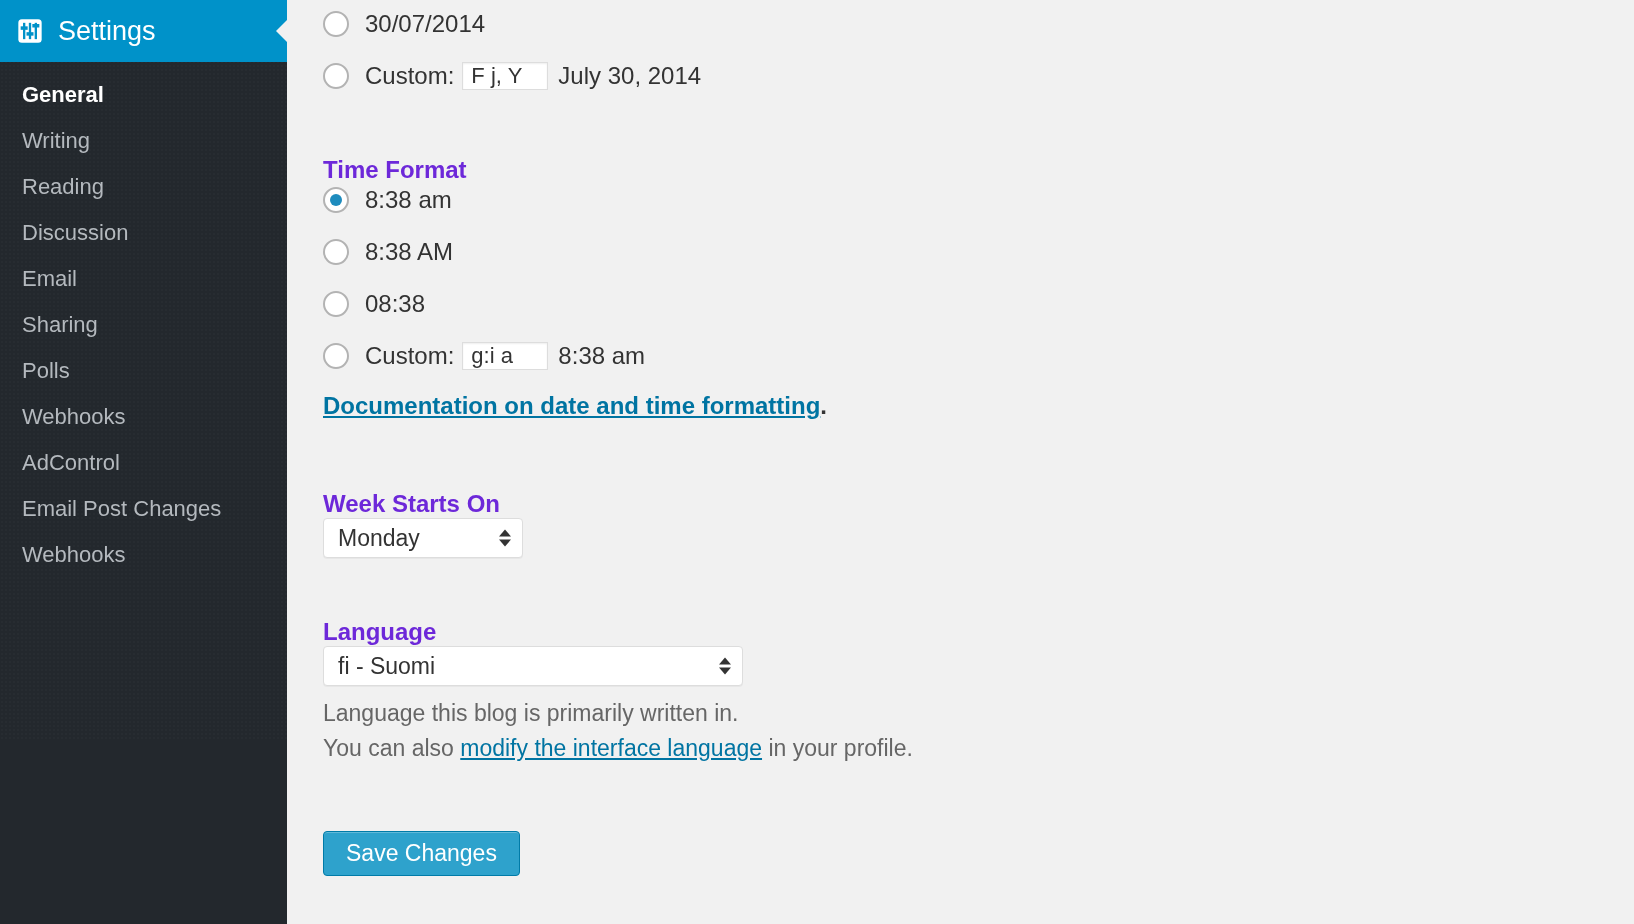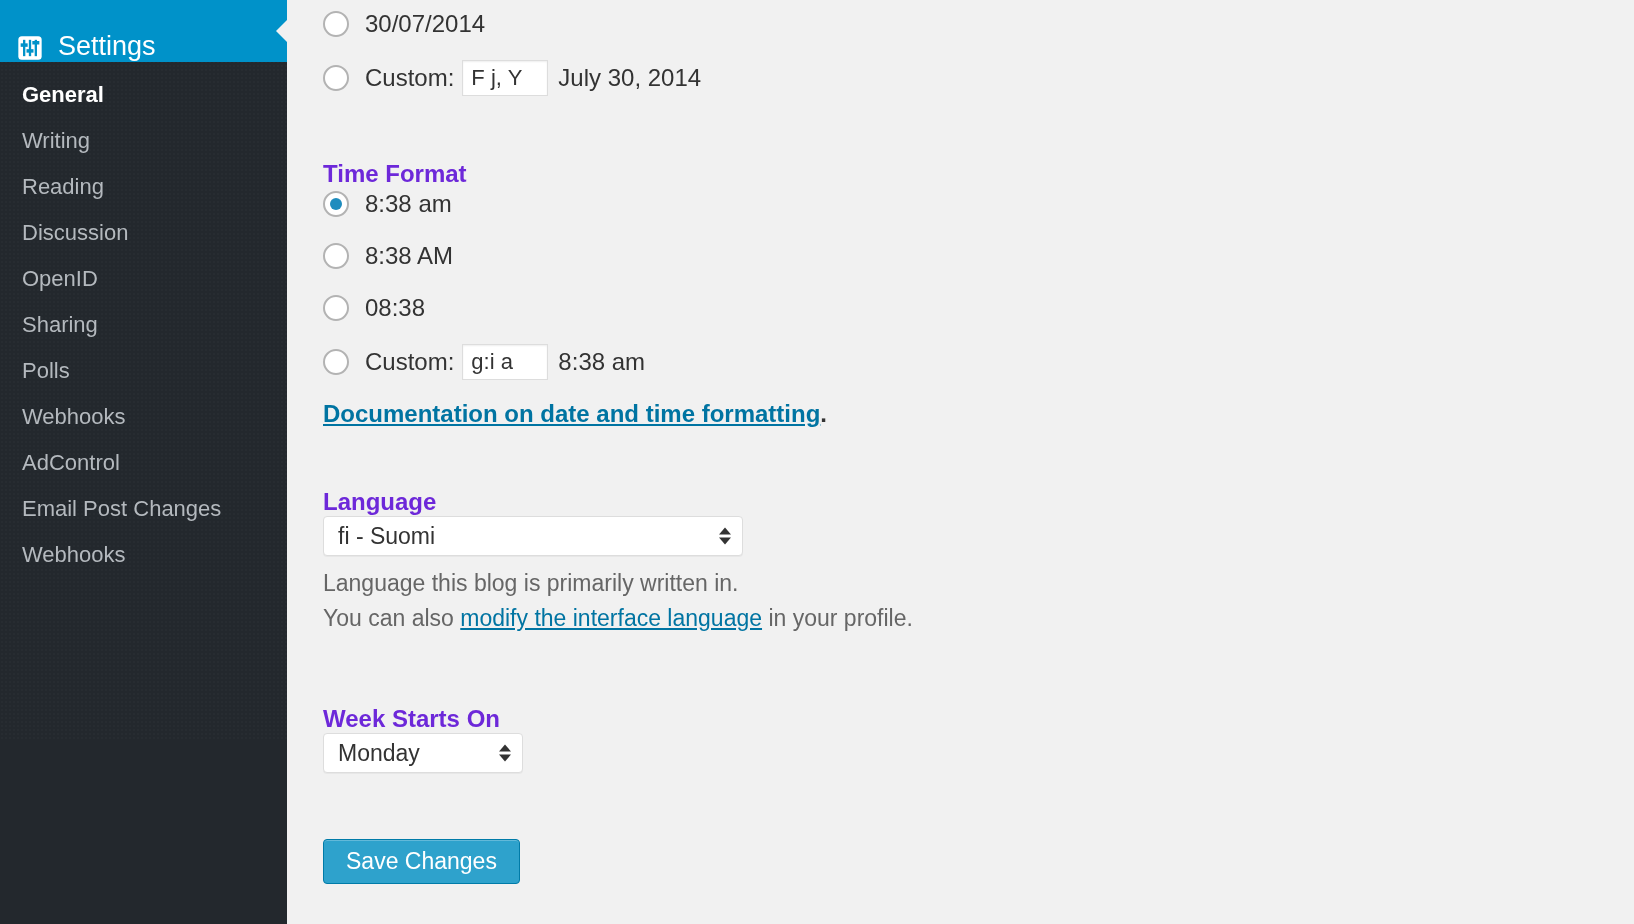--- a/index.html
+++ b/index.html
@@ -22,21 +22,21 @@
     background-size: 4px 4px;
     display: flex;
     flex-direction: column;
     position: relative;
   }
   .sidebar-header {
     background: #0092c9;
     color: #fff;
     height: 62px;
     display: flex;
-    align-items: flex-end;
+    align-items: center;
     gap: 14px;
     padding: 0 16px;
     font-size: 27px;
     font-weight: 400;
     position: relative;
   }
   .sidebar-header::after {
     content: "";
     position: absolute;
     right: -1px;
@@ -131,21 +131,21 @@
   }
   .radio-label { }
   .custom-label { margin-right: 6px; }
   .text-input {
     font-size: 22px;
     padding: 4px 8px;
     border: 1px solid #ddd;
     background: #fff;
     box-shadow: inset 0 1px 2px rgba(0,0,0,.07);
     width: 86px;
-    height: 36px;
+    height: 28px;
     margin: 0 10px 0 2px;
     color: #333;
   }
   .preview { color: #333; }
 
   .doc-link {
     color: #0074a2;
     text-decoration: underline;
     cursor: pointer;
   }
@@ -235,21 +235,21 @@
         </svg>
     </span>
     <span>Settings</span>
   </div>
 
   <ul class="submenu">
     <li class="active"><span>General</span></li>
     <li><span>Writing</span></li>
     <li><span>Reading</span></li>
     <li><span>Discussion</span></li>
-    <li><span>OpenID</span></li>
+    <li><span>Email</span></li>
     <li><span>Sharing</span></li>
     <li><span>Polls</span></li>
     <li><span>Webhooks</span></li>
     <li><span>AdControl</span></li>
     <li><span>Email Post Changes</span></li>
     <li><span>Webhooks</span></li>
   </ul>
 
   <div class="collapse">
     <span class="collapse-icon">
@@ -298,20 +298,35 @@
       </div>
       <div class="radio-line">
         <span class="radio"></span>
         <span class="custom-label">Custom:</span>
         <input class="text-input" type="text" value="g:i a" style="">
         <span class="preview">8:38 am</span>
       </div>
       <div style="margin-top:4px;font-weight:bold;">
         <a class="doc-link">Documentation on date and time formatting</a><span>.</span>
       </div>
+    </div>
+  </div>
+
+  <div class="form-row" style="margin-top:68px;">
+    <div class="form-label-col">Week Starts On</div>
+    <div class="form-control-col">
+      <span class="select-wrap">
+        <select class="wp-select" style="width:200px;">
+          <option>Monday</option>
+        </select>
+        <span class="select-caret">
+            <span class="up"></span>
+            <span class="dn"></span>
+          </span>
+      </span>
     </div>
   </div>
 
   <div class="form-row" style="margin-top:58px;">
     <div class="form-label-col">Language</div>
     <div class="form-control-col">
       <span class="select-wrap">
         <select class="wp-select" style="width:420px;">
           <option>fi - Suomi</option>
         </select>
@@ -322,32 +337,17 @@
       </span>
       <div class="helper">
         <div>Language this blog is primarily written in.</div>
         <div>
           <span>You can also </span><a>modify the interface language</a><span> in your profile.</span>
         </div>
       </div>
     </div>
   </div>
 
-  <div class="form-row" style="margin-top:68px;">
-    <div class="form-label-col">Week Starts On</div>
-    <div class="form-control-col">
-      <span class="select-wrap">
-        <select class="wp-select" style="width:200px;">
-          <option>Monday</option>
-        </select>
-        <span class="select-caret">
-            <span class="up"></span>
-            <span class="dn"></span>
-          </span>
-      </span>
-    </div>
-  </div>
-
   <div style="margin-top:66px;">
     <button class="button-primary">Save Changes</button>
   </div>
 
 </main>
 
 </body></html>

